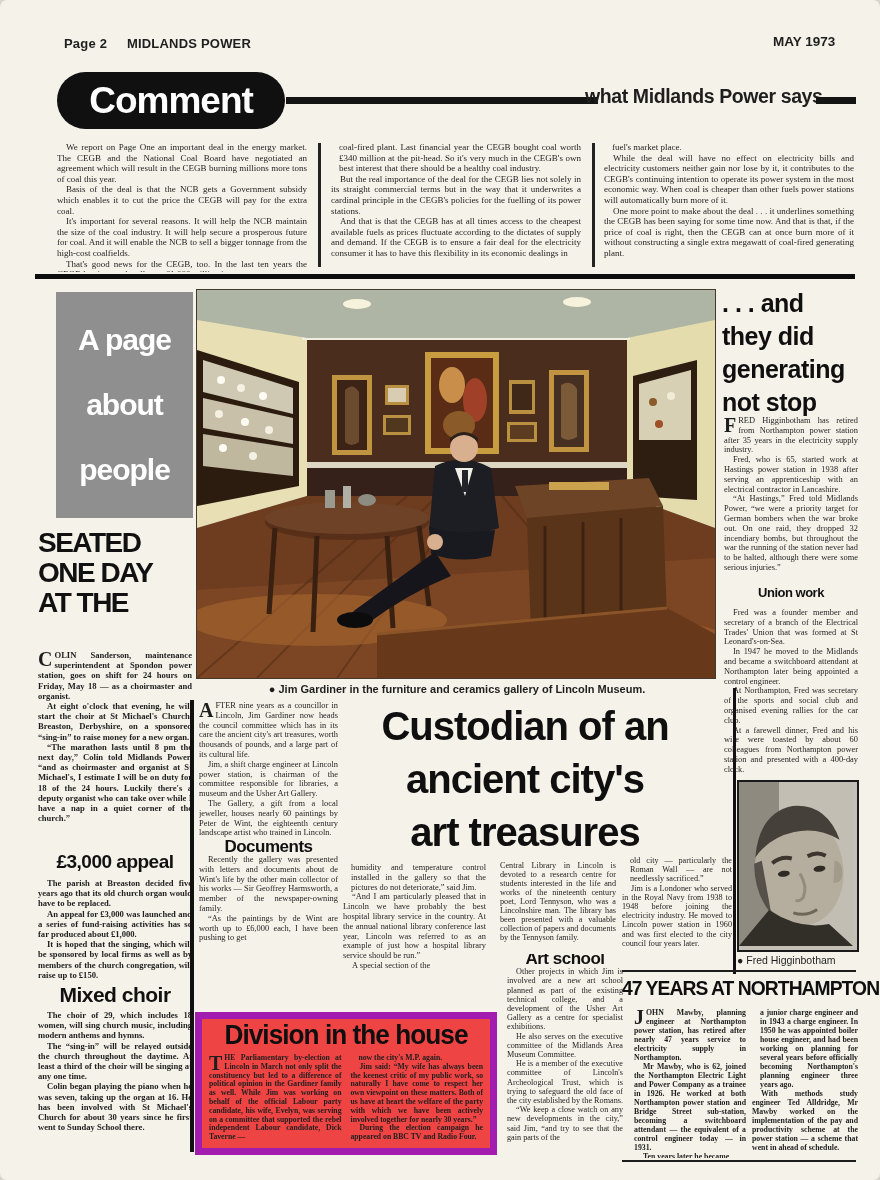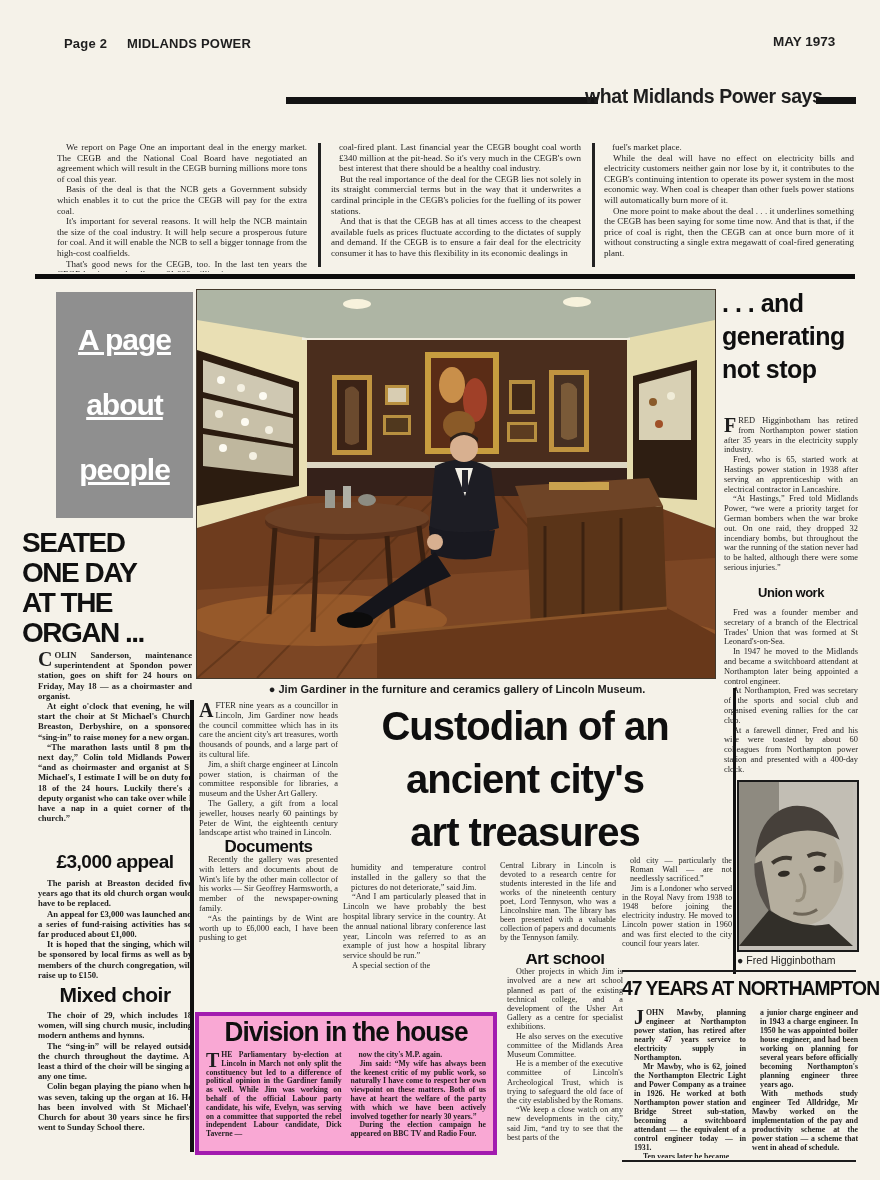--- a/index.html
+++ b/index.html
@@ -1,16 +1,16 @@
 <!DOCTYPE html>
 <html><head>
 <meta charset="utf-8">
 <style>
   html,body{margin:0;padding:0;background:#d8d5cc;}
-  #page{position:relative;width:880px;height:1180px;background:#f5f2e9;font-family:"Liberation Serif",serif;color:#1e1e1e;overflow:hidden;}
+  #page{position:relative;width:880px;height:1180px;background:#f5f2e9;font-family:"Liberation Serif",serif;color:#1e1e1e;overflow:hidden;border-radius:7px;}
   .sans{font-family:"Liberation Sans",sans-serif;}
   .abs{position:absolute;}
   
   #hdr-left{left:64px;top:36px;font-weight:bold;font-size:13px;letter-spacing:0.2px;}
   #hdr-left .pub{margin-left:16px;}
   #hdr-right{left:746px;top:34px;font-weight:bold;font-size:13.5px;padding-left:27px;}
   
   #pill{left:57px;top:72px;width:228px;height:57px;background:#101010;border-radius:30px;display:flex;align-items:center;justify-content:center;}
   #pill span{color:#fff;font-weight:bold;font-size:37px;letter-spacing:-1px;}
   .mrule{background:#141414;height:7px;}
@@ -18,22 +18,22 @@
   #mrule2{left:816px;top:97px;width:40px;}
   #tagline{left:585px;top:85px;font-weight:bold;font-size:19.5px;letter-spacing:-0.4px;white-space:nowrap;}
   
   .comment-col{top:142px;width:250px;height:130px;font-size:9px;line-height:10.6px;text-align:justify;overflow:hidden;}
   #c-col1{left:57px;} #c-col2{left:331px;} #c-col3{left:604px;}
   .vrule{background:#222;width:3px;}
   #c-rule1{left:318px;top:143px;height:124px;}
   #c-rule2{left:592px;top:143px;height:124px;}
   #big-rule{left:35px;top:274px;width:820px;height:5px;background:#0d0d0d;}
   
-  #people-box{left:56px;top:292px;width:137px;height:226px;background:#8f8f8f;color:#fff;display:flex;flex-direction:column;justify-content:space-evenly;align-items:center;font-weight:bold;font-size:30px;letter-spacing:-1px;text-decoration:underline;}
-  #organ-hl{left:22px;top:528px;width:158px;font-weight:bold;font-size:28px;line-height:30px;letter-spacing:-1.5px;color:#111;}
+  #people-box{left:56px;top:292px;width:137px;height:226px;background:#8f8f8f;color:#fff;display:flex;flex-direction:column;justify-content:space-evenly;align-items:center;font-weight:bold;font-size:30px;letter-spacing:-1px;}
+  #organ-hl{left:38px;top:528px;width:158px;font-weight:bold;font-size:28px;line-height:30px;letter-spacing:-1.5px;color:#111;}
   .body-col{text-align:justify;overflow:hidden;}
   .para{margin:0;text-indent:9px;}
   .cont .para:first-child{text-indent:0;margin-left:8px;}
   .para.drop{text-indent:0;}
   .dropcap{float:left;font-weight:bold;font-size:20px;line-height:16px;margin:1px 2px 0 0;}
   .subhead{font-family:"Liberation Sans",sans-serif;font-weight:bold;text-align:center;letter-spacing:-0.5px;color:#111;}
   .organ-body{left:38px;width:154px;font-size:8.6px;line-height:10.2px;font-weight:bold;}
   #organ-b1{top:650px;height:200px;}
   #organ-s1{left:38px;top:851px;width:154px;font-size:19px;}
   #organ-b2{top:878px;height:104px;}
@@ -64,36 +64,39 @@
   #gen-b2{top:608px;height:168px;}
   
   .hrule{background:#1c1c1c;height:2px;}
   #rule47a{left:622px;top:970px;width:234px;}
   #rule47b{left:622px;top:1160px;width:234px;}
   #nh-hl{left:622px;top:976px;width:250px;font-weight:bold;font-size:20.5px;letter-spacing:-1px;white-space:nowrap;transform:scaleX(0.94);transform-origin:left;color:#0f0f0f;}
   .nh{top:1008px;font-size:7.8px;line-height:9px;font-weight:bold;height:150px;}
   #nh-c1{left:634px;width:112px;}
   #nh-c2{left:752px;width:106px;}
   
-  #div-box{left:195px;top:1012px;width:302px;height:143px;border:4px solid #a21caf;box-sizing:border-box;background:#f9a8d4;}
+  #div-box{left:195px;top:1012px;width:302px;height:143px;border:7px solid #a21caf;box-sizing:border-box;background:#ef4444;}
   #div-hl{text-align:center;font-weight:bold;font-size:27px;letter-spacing:-1px;margin:1px 0 3px 0;transform:scaleX(0.97);color:#0f0f0f;}
   #div-cols{display:flex;gap:9px;padding:0 7px;height:96px;overflow:hidden;}
   .div-col{width:50%;font-size:7.7px;line-height:8.8px;font-weight:bold;text-align:justify;}
 </style>
 </head>
 <body>
 
 <div id="page">
 
   <div class="abs sans" id="hdr-left">
     <span>Page 2</span>
     <span class="pub">MIDLANDS POWER</span>
   </div>
   <div class="abs sans" id="hdr-right">MAY 1973</div>
 
+  <div class="abs sans" id="pill">
+    <span>Comment</span>
+  </div>
   <div class="abs mrule" id="mrule1"></div>
   <div class="abs sans" id="tagline">what Midlands Power says</div>
   <div class="abs mrule" id="mrule2"></div>
 
   <div class="abs comment-col" id="c-col1">
       <p class="para">We report on Page One an important deal in the energy market. The CEGB and the National Coal Board have negotiated an agreement which will result in the CEGB burning millions more tons of coal this year.</p>
       <p class="para">Basis of the deal is that the NCB gets a Government subsidy which enables it to cut the price the CEGB will pay for the extra coal.</p>
       <p class="para">It's important for several reasons. It will help the NCB maintain the size of the coal industry. It will help secure a prosperous future for coal. And it will enable the NCB to sell a bigger tonnage from the high-cost coalfields.</p>
       <p class="para">That's good news for the CEGB, too. In the last ten years the CEGB has invested well over £1,000 million in</p>
     </div>
@@ -113,21 +116,20 @@
 
   <div class="abs sans" id="people-box">
     <div>A page</div>
     <div>about</div>
     <div>people</div>
   </div>
   <div class="abs sans" id="organ-hl">
     <div>SEATED</div>
     <div>ONE DAY</div>
     <div>AT THE</div>
-    <div>ORGAN ...</div>
   </div>
   <div class="abs body-col organ-body" id="organ-b1">
       <p class="para drop"><span class="dropcap">C</span>OLIN Sanderson, maintenance superintendent at Spondon power station, goes on shift for 24 hours on Friday, May 18 — as a choirmaster and organist.</p>
       <p class="para">At eight o'clock that evening, he will start the choir at St Michael's Church, Breaston, Derbyshire, on a sponsored “sing-in” to raise money for a new organ.</p>
       <p class="para">“The marathon lasts until 8 pm the next day,” Colin told Midlands Power, “and as choirmaster and organist at St Michael's, I estimate I will be on duty for 18 of the 24 hours. Luckily there's a deputy organist who can take over while I have a nap in a quiet corner of the church.”</p>
     </div>
   <div class="abs subhead" id="organ-s1">£3,000 appeal</div>
   <div class="abs body-col organ-body" id="organ-b2">
       <p class="para">The parish at Breaston decided five years ago that its old church organ would have to be replaced.</p>
       <p class="para">An appeal for £3,000 was launched and a series of fund-raising activities has so far produced about £1,000.</p>
@@ -256,30 +258,31 @@
     </div>
   <div class="abs body-col cust cont" id="cust-c3">
       <p class="para">Central Library in Lincoln is devoted to a research centre for students interested in the life and works of the nineteenth century poet, Lord Tennyson, who was a Lincolnshire man. The library has been presented with a valuable collection of papers and documents by the Tennyson family.</p>
     </div>
   <div class="abs body-col" id="cust-art">
     <div class="subhead">Art school</div>
     <div>
         <p class="para">Other projects in which Jim is involved are a new art school planned as part of the existing technical college, and a development of the Usher Art Gallery as a centre for specialist exhibitions.</p>
         <p class="para">He also serves on the executive committee of the Midlands Area Museum Committee.</p>
         <p class="para">He is a member of the executive committee of Lincoln's Archeological Trust, which is trying to safeguard the old face of the city established by the Romans.</p>
-        <p class="para">“We keep a close watch on any new developments in the city,” said Jim, “and try to see that the best parts of the</p>
+        <p class="para">“We keep a close watch on any new developments in the city,” said Jim, “and try to see that the gain parts of the</p>
       </div>
   </div>
   <div class="abs body-col cont" id="cust-c4">
       <p class="para">old city — particularly the Roman Wall — are not needlessly sacrificed.”</p>
       <p class="para">Jim is a Londoner who served in the Royal Navy from 1938 to 1948 before joining the electricity industry. He moved to Lincoln power station in 1960 and was first elected to the city council four years later.</p>
     </div>
 
   <div class="abs sans" id="gen-hl">
     <div>. . . and</div>
+    <div>they did</div>
     <div>generating</div>
     <div>not stop</div>
   </div>
   <div class="abs body-col gen" id="gen-b1">
       <p class="para drop"><span class="dropcap">F</span>RED Higginbotham has retired from Northampton power station after 35 years in the electricity supply industry.</p>
       <p class="para">Fred, who is 65, started work at Hastings power station in 1938 after serving an apprenticeship with an electrical contractor in Lancashire.</p>
       <p class="para">“At Hastings,” Fred told Midlands Power, “we were a priority target for German bombers when the war broke out. On one raid, they dropped 32 incendiary bombs, but throughout the war the running of the station never had to be halted, although there were some serious injuries.”</p>
     </div>
   <div class="abs subhead" id="gen-s1">Union work</div>
   <div class="abs body-col gen" id="gen-b2">

